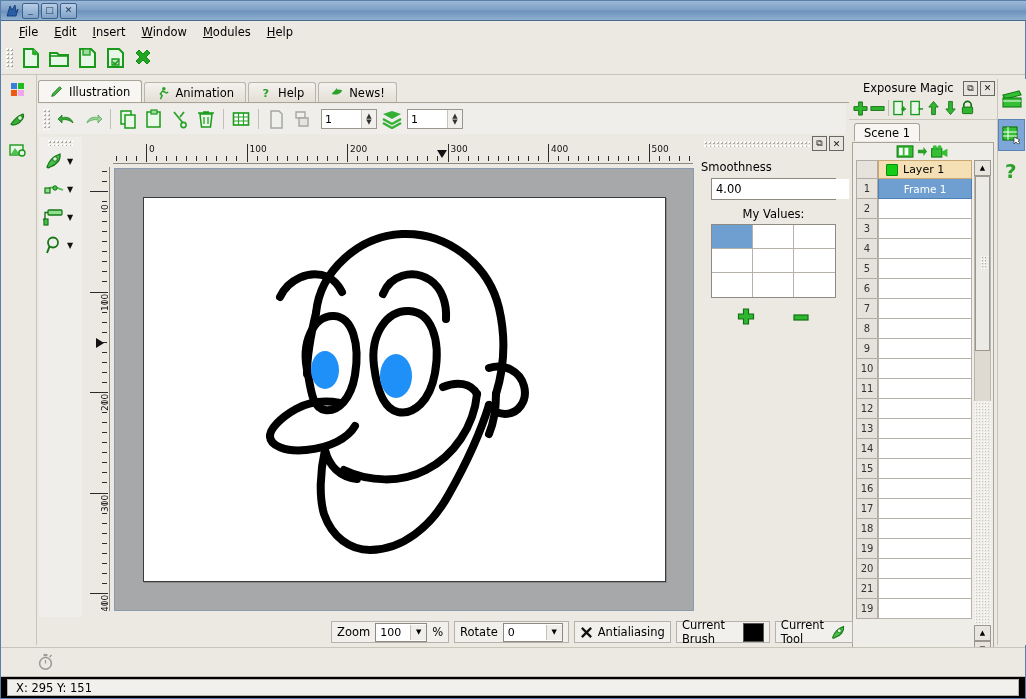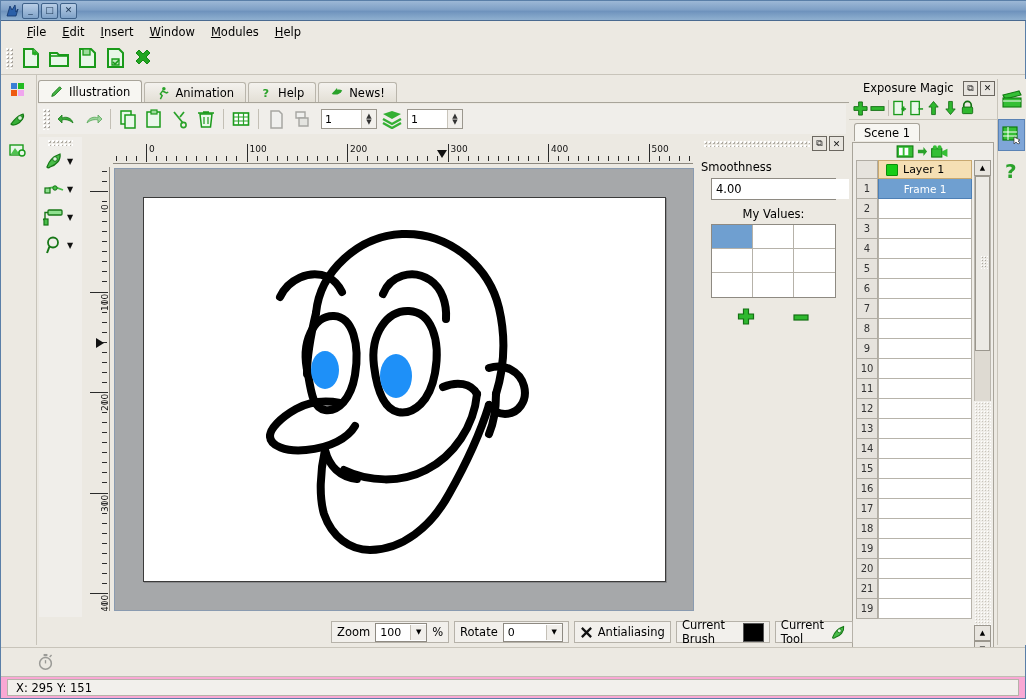--- a/index.html
+++ b/index.html
@@ -19,21 +19,21 @@
   .tb-title{flex:1;text-align:center;font-size:12px;font-weight:bold;color:#fff;
     text-shadow:1px 1px 1px rgba(0,0,0,.45);letter-spacing:.2px;}
   .tb-btns{display:flex;gap:2px;margin-right:4px;}
   .tb-btn{width:15px;height:14px;border:1px solid #3e6189;border-radius:2px;
     background:linear-gradient(to bottom,#b9cee6,#7fa2c8);
     display:flex;align-items:center;justify-content:center;
     font-size:9px;color:#1b3553;font-family:"DejaVu Sans",sans-serif;line-height:1;}
 
   
   .menubar{position:absolute;left:0;top:20px;width:954px;height:21px;
-    background:#ece9e2;display:flex;align-items:center;padding-left:18px;box-sizing:border-box;}
+    background:#ece9e2;display:flex;align-items:center;padding-left:10px;box-sizing:border-box;}
   .menu-item{padding:2px 8px;font-size:11.5px;color:#000;}
   .menu-item u{text-decoration:underline;}
 
   
   .maintool{position:absolute;left:0;top:41px;width:1024px;height:33px;
     background:#ece9e2;display:flex;align-items:center;box-sizing:border-box;
     border-bottom:1px solid #c8c4ba;}
   .grip{width:9px;height:22px;margin:0 3px 0 4px;
     background-image:radial-gradient(#fff 28%,transparent 30%),radial-gradient(#aaa6a0 28%,transparent 30%);
     background-size:4px 4px;background-position:0 0,1px 1px;}
@@ -166,21 +166,21 @@
   .combo{height:17px;border:1px solid #8e8a82;background:#fff;display:flex;align-items:center;}
   .combo .cval{padding:0 4px;font-size:11px;min-width:26px;}
   .combo .cbtn{width:15px;height:15px;border-left:1px solid #c4c0b7;background:#f1efeb;
     display:flex;align-items:center;justify-content:center;font-size:7px;}
   .swatch{width:26px;height:17px;background:#000;border:1px solid #555;}
 
   
   .lowertool{position:absolute;left:0;top:646px;width:1024px;height:28px;
     background:#ece9e2;border-top:1px solid #c8c4ba;display:flex;align-items:center;padding-left:36px;box-sizing:border-box;}
   .statusbar{position:absolute;left:0;top:675px;width:1024px;height:22px;
-    background:#f9a8d4;border-top:1px solid #c0bcb3;display:flex;align-items:center;box-sizing:border-box;}
+    background:#000000;border-top:1px solid #c0bcb3;display:flex;align-items:center;box-sizing:border-box;}
   .status-field{margin-left:6px;flex:1;height:17px;border:1px solid #b6b2a9;background:#f2f0ec;
     display:flex;align-items:center;padding-left:8px;font-size:11.5px;box-sizing:border-box;margin-right:6px;}
   svg{display:block;}
 </style>
 </head>
 <body>
 
 <div id="app">
 
   <div class="titlebar">

